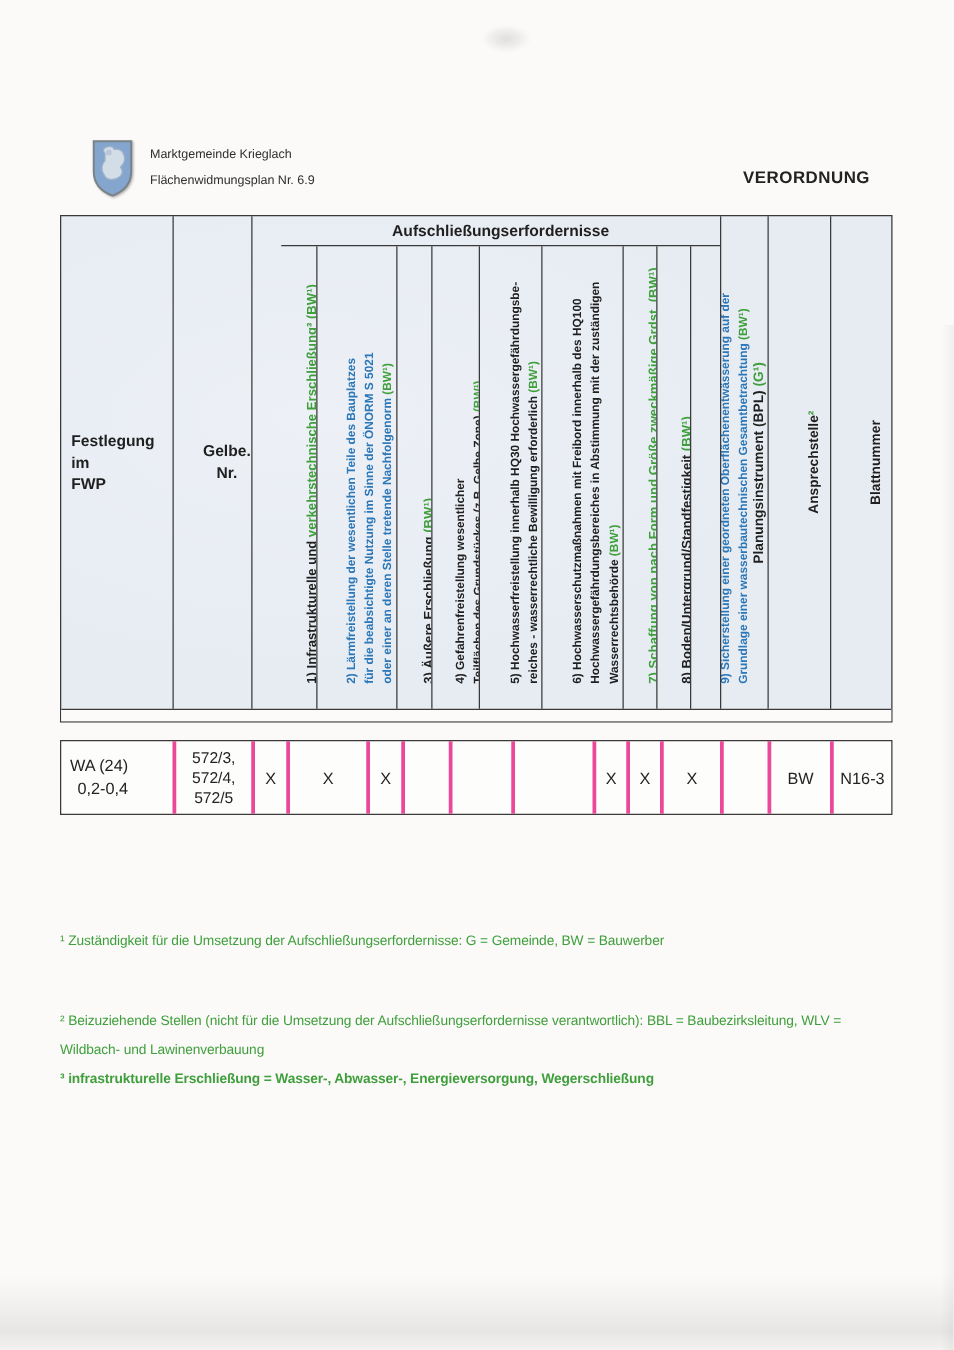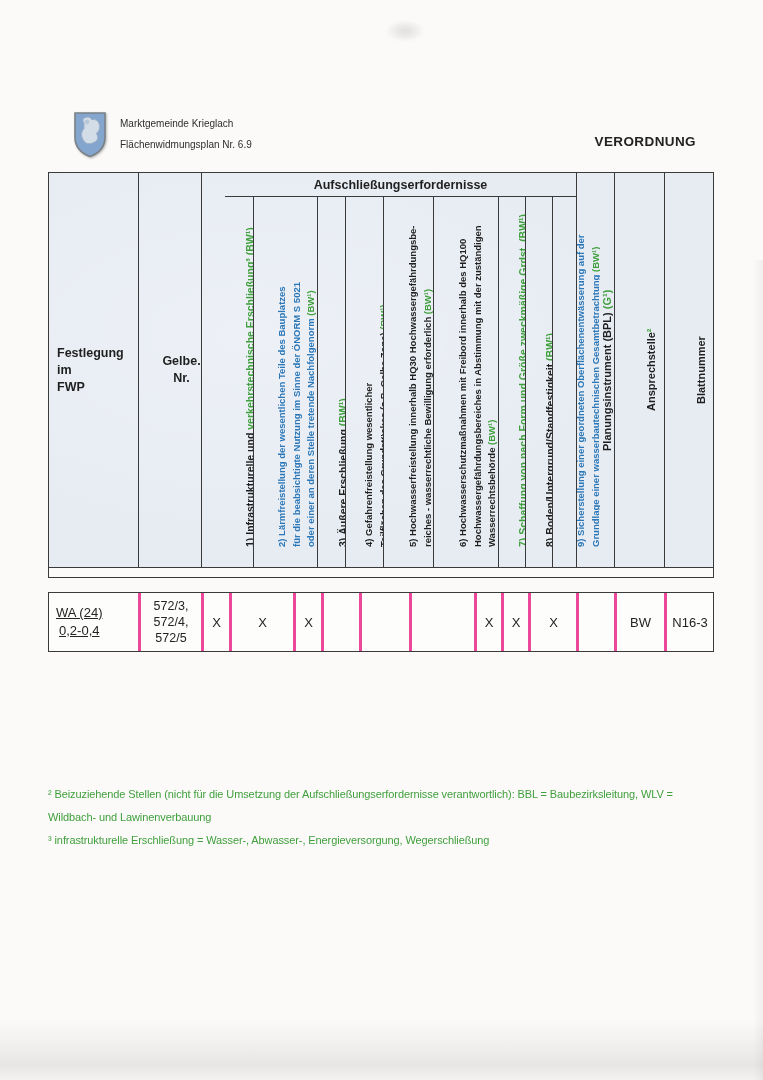--- a/index.html
+++ b/index.html
@@ -66,21 +66,21 @@
   .w-c9{width:48px;} .w-c10{width:38px;} .w-c11{width:50px;} .w-c12{width:49px;}
   .w-group{width:375px;}
 
   .strip{height:9px;border-top:1px solid #3a3a3a;background:#fcfbf9;}
 
   .dtable{position:absolute;left:48px;top:592px;height:58px;border:1px solid #3a3a3a;
     display:flex;background:#fdfdfb;}
   .dcell{flex:0 0 auto;box-sizing:border-box;border-left:3px solid #ec4899;
     display:flex;align-items:center;justify-content:center;
     font-size:13px;color:#232323;white-space:pre-line;text-align:center;}
-  .dcell:first-child{border-left:none;justify-content:flex-start;text-align:center;padding-left:7px;line-height:18px;text-decoration:underline;}
+  .dcell:first-child{border-left:none;justify-content:flex-start;text-align:right;padding-left:7px;line-height:18px;}
   .dcell-grdst{font-size:12.5px;line-height:16px;}
 
   
   .footnotes{position:absolute;left:48px;top:742px;width:706px;
     font-size:11px;letter-spacing:-0.1px;line-height:23px;}
   .footnote{white-space:pre-line;}
 </style>
 </head>
 <body>
 
@@ -179,20 +179,21 @@
     <div class="dcell w-c6"></div>
     <div class="dcell w-c7">X</div>
     <div class="dcell w-c8">X</div>
     <div class="dcell w-c9">X</div>
     <div class="dcell w-c10"></div>
     <div class="dcell w-c11">BW</div>
     <div class="dcell w-c12">N16-3</div>
   </div>
 
   <div class="footnotes">
+    <div class="footnote" style="color: rgb(63, 159, 60);">¹ Zuständigkeit für die Umsetzung der Aufschließungserfordernisse: G = Gemeinde, BW = Bauwerber</div>
     <div class="footnote" style="color: rgb(63, 159, 60); margin-top: 41px;">² Beizuziehende Stellen (nicht für die Umsetzung der Aufschließungserfordernisse verantwortlich): BBL = Baubezirksleitung, WLV =
 Wildbach- und Lawinenverbauung</div>
-    <div class="footnote" style="color: rgb(63, 159, 60);">³ infrastrukturelle Erschließung = Wasser-, Abwasser-, Energieversorgung, Wegerschließung</div>
+    <div class="footnote" style="color: rgb(63, 159, 60); font-weight: bold;">³ infrastrukturelle Erschließung = Wasser-, Abwasser-, Energieversorgung, Wegerschließung</div>
   </div>
 
   <div class="bottom-shade"></div>
   <div class="right-shade"></div>
 </div>
 
 </body></html>

